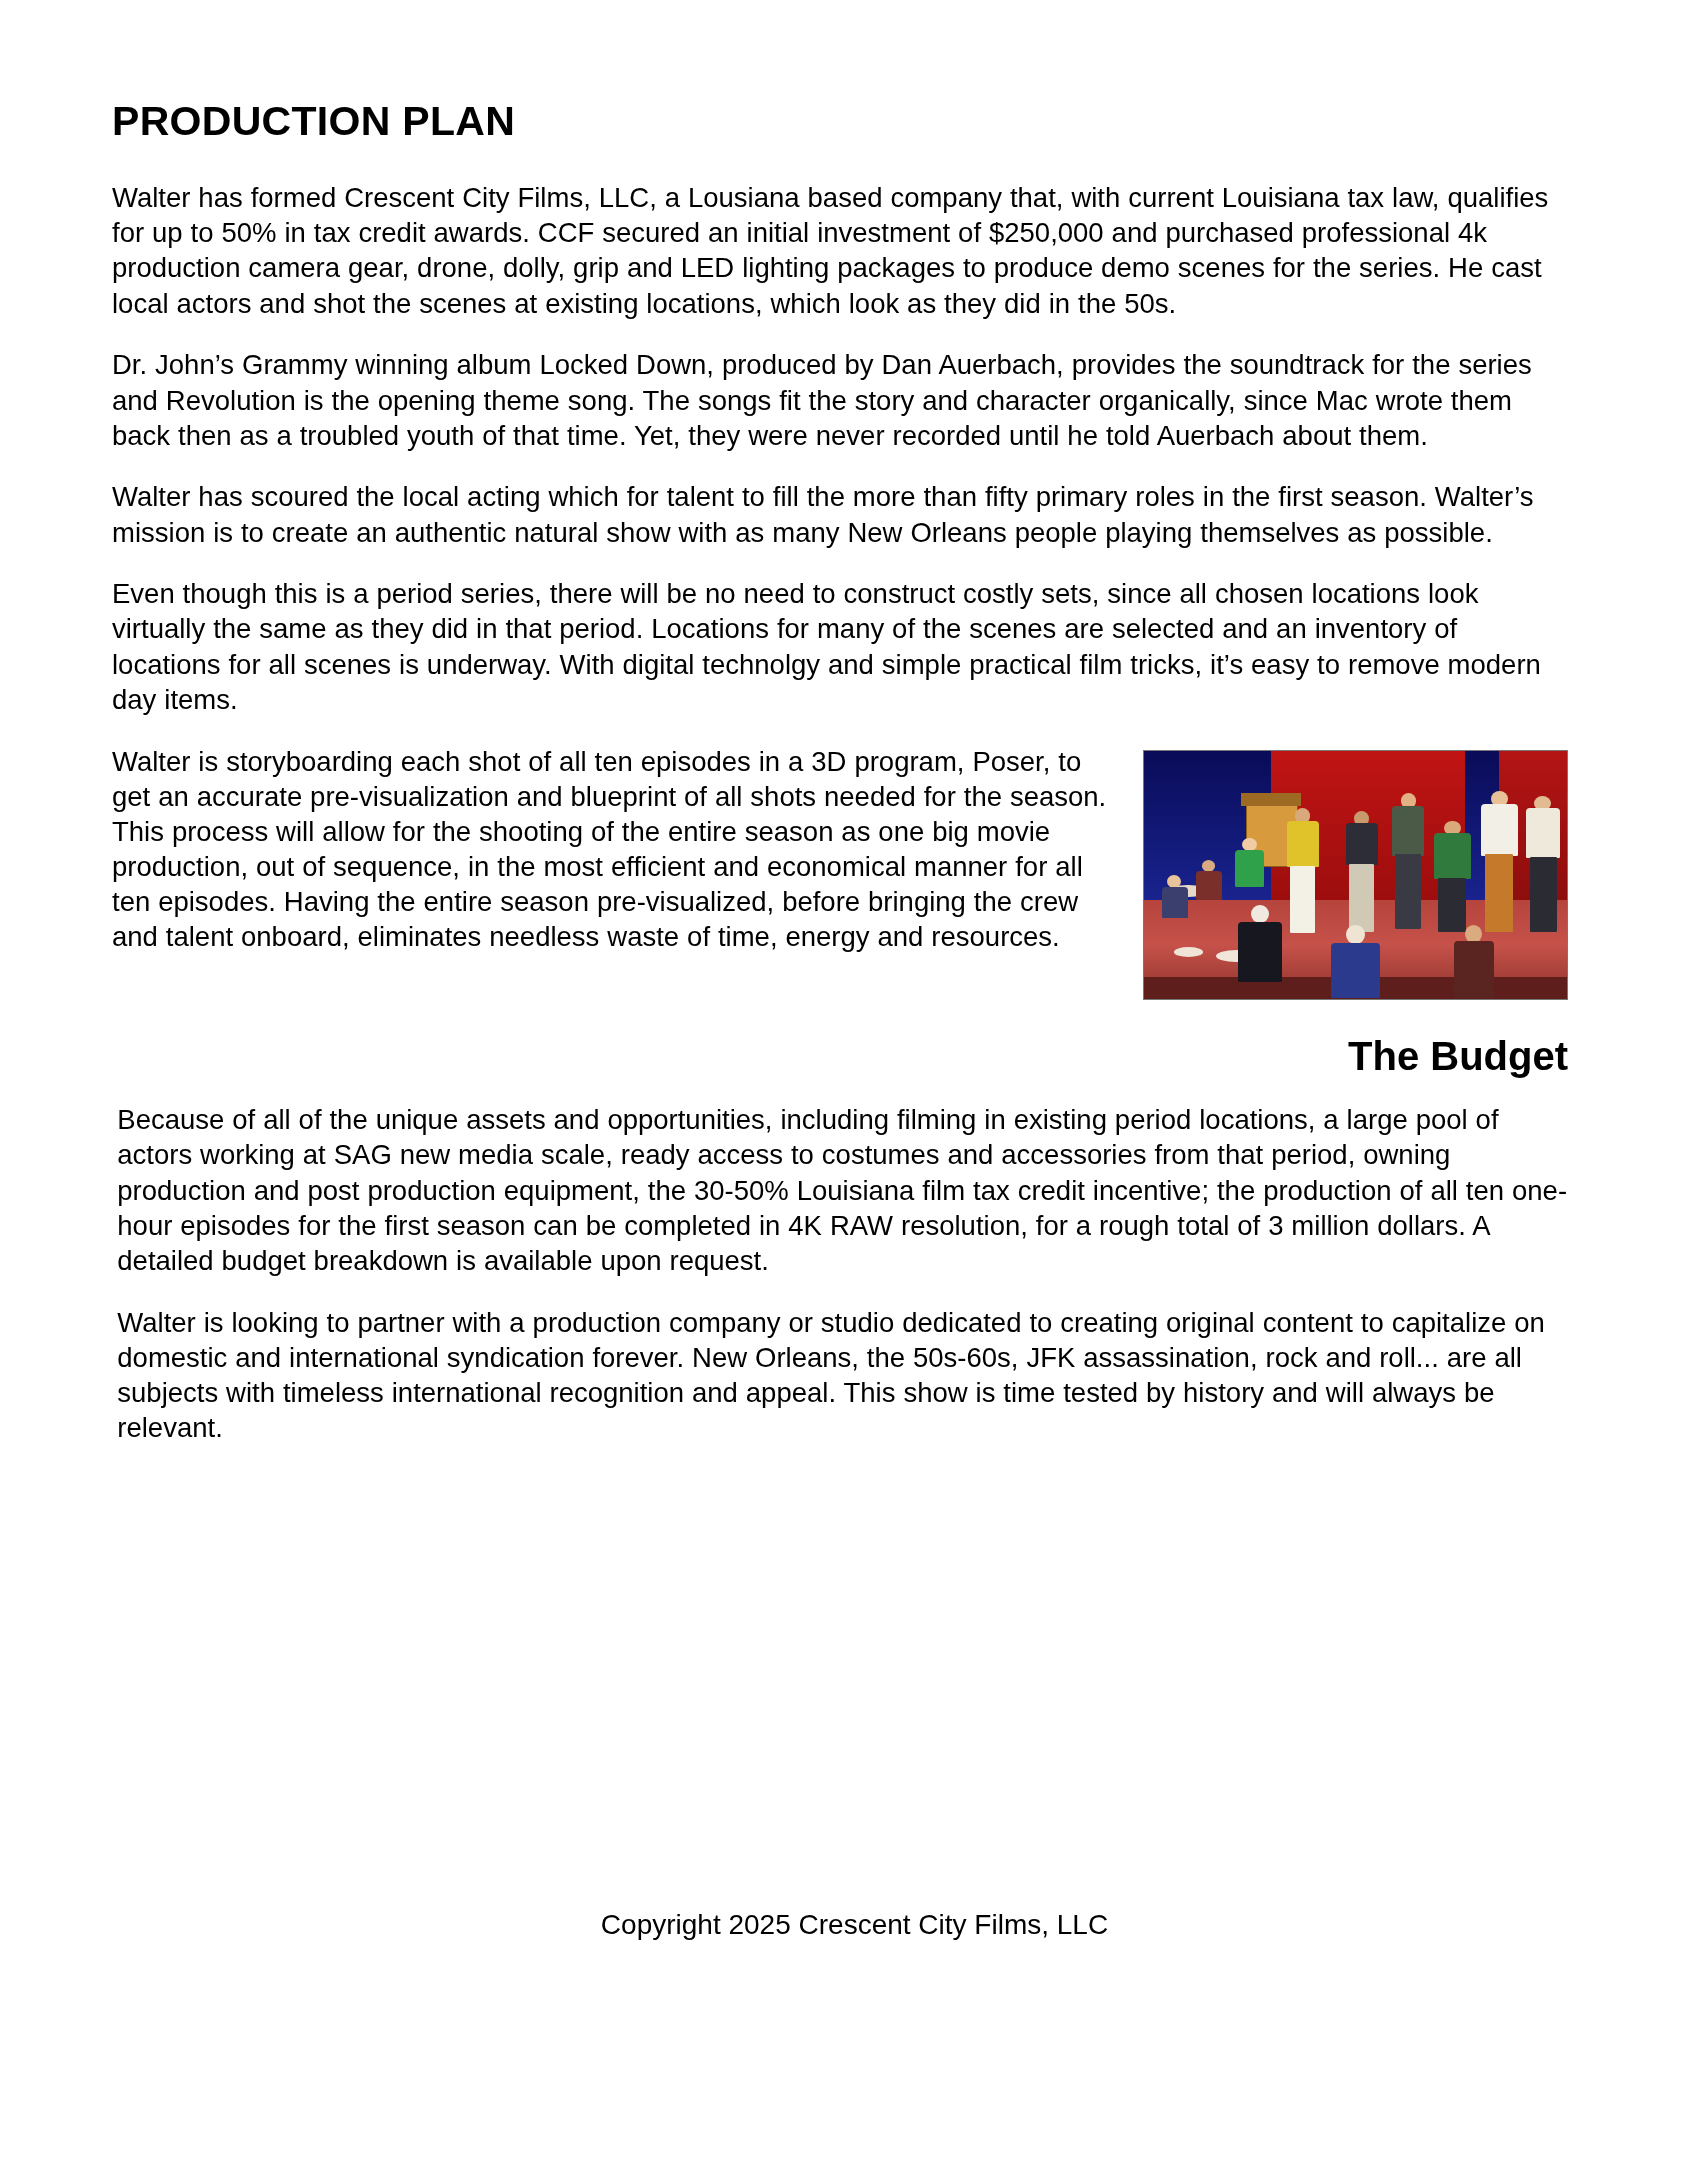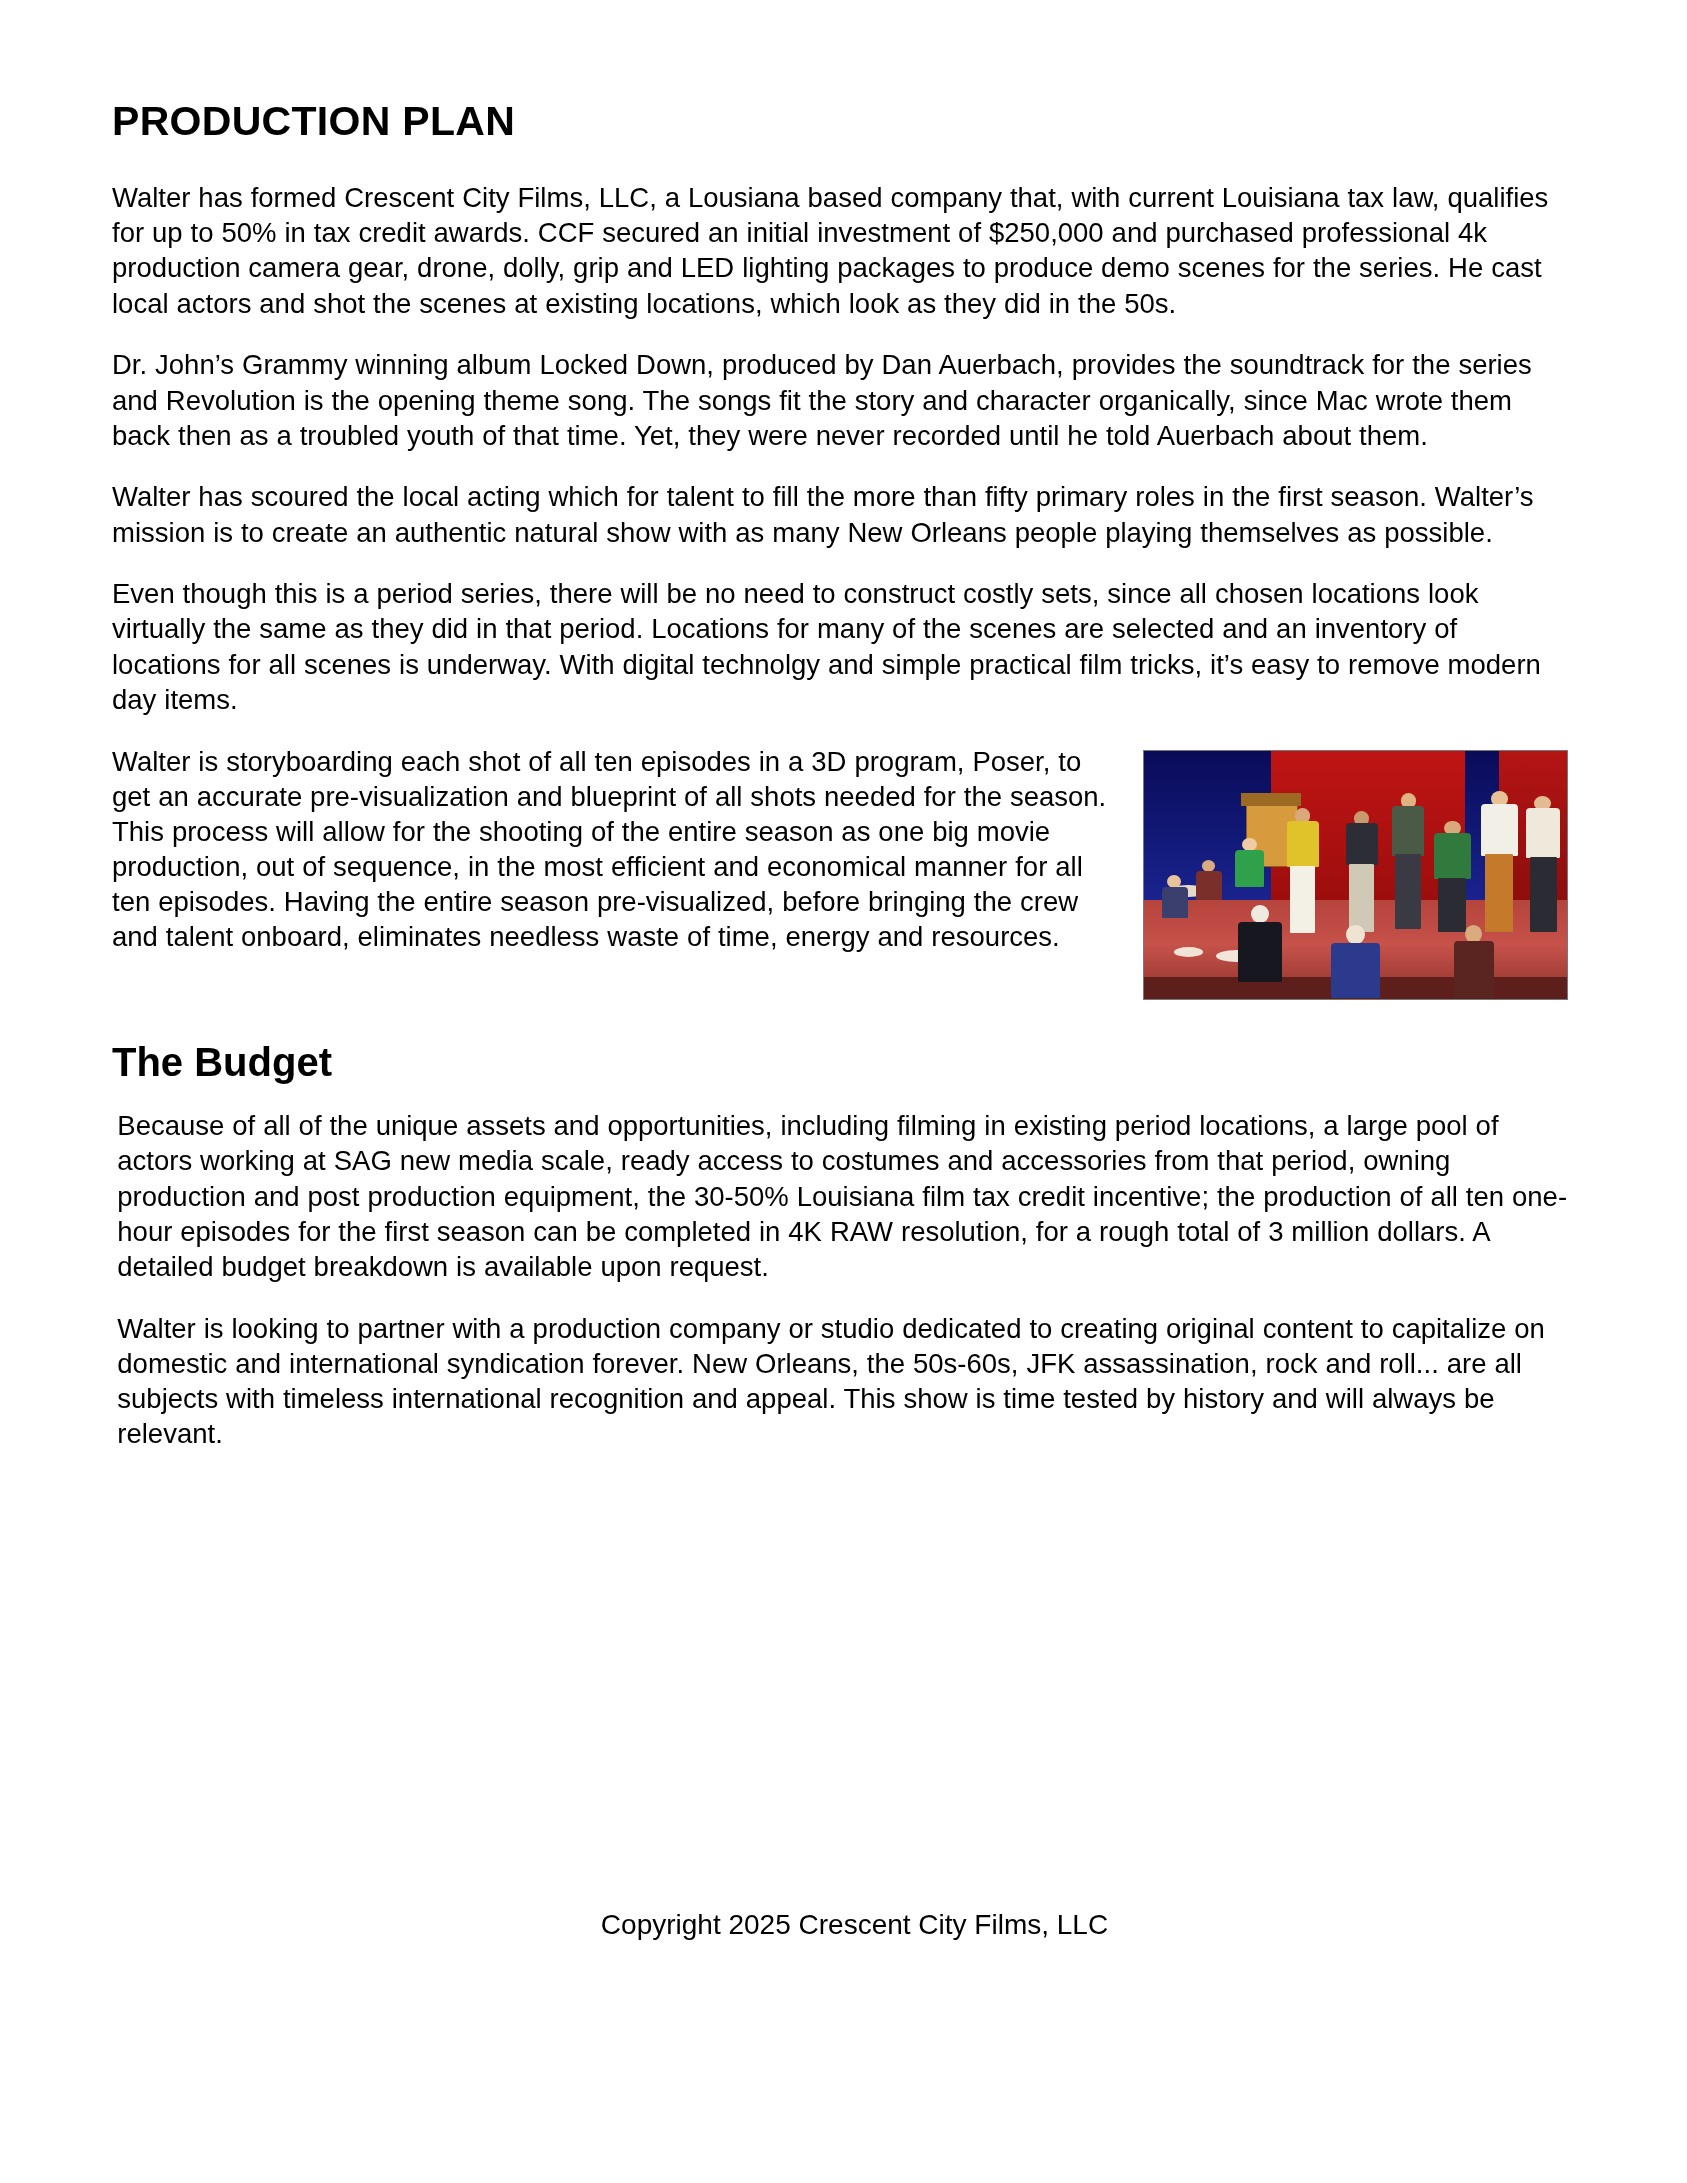--- a/index.html
+++ b/index.html
@@ -177,21 +177,21 @@
         </div>
         <div class="fig" style="left:73%; top:70%; width:10%; height:30%;">
           <div class="head" style="left:30%; top:0; width:40%; height:24%; background:#d9ab7e;"></div>
           <div class="body" style="left:2%; top:22%; width:96%; height:76%; background:#5a2420;"></div>
         </div>
       </div>
 
       <p class="body-text para-wrap-image">Walter is storyboarding each shot of all ten episodes in a 3D program, Poser, to get an accurate pre-visualization and blueprint of all shots needed for the season. This process will allow for the shooting of the entire season as one big movie production, out of sequence, in the most efficient and economical manner for all ten episodes. Having the entire season pre-visualized, before bringing the crew and talent onboard, eliminates needless waste of time, energy and resources.</p>
     </div>
 
-    <h2 class="section-title" style="margin-top:28px;">The Budget</h2>
+    <h2 class="section-title" style="margin-top:22px;text-align:right;">The Budget</h2>
 
     <p class="body-text" style="margin-left:5.3px;">Because of all of the unique assets and opportunities, including filming in existing period locations, a large pool of actors working at SAG new media scale, ready access to costumes and accessories from that period, owning production and post production equipment, the 30-50% Louisiana film tax credit incentive; the production of all ten one-hour episodes for the first season can be completed in 4K RAW resolution, for a rough total of 3 million dollars. A detailed budget breakdown is available upon request.</p>
     <p class="body-text" style="margin-left:5.3px;">Walter is looking to partner with a production company or studio dedicated to creating original content to capitalize on domestic and international syndication forever. New Orleans, the 50s-60s, JFK assassination, rock and roll... are all subjects with timeless international recognition and appeal. This show is time tested by history and will always be relevant.</p>
   </div>
 
   <div class="footer">
     <span>Copyright  2025 Crescent City Films, LLC</span>
   </div>
 </div>
 

